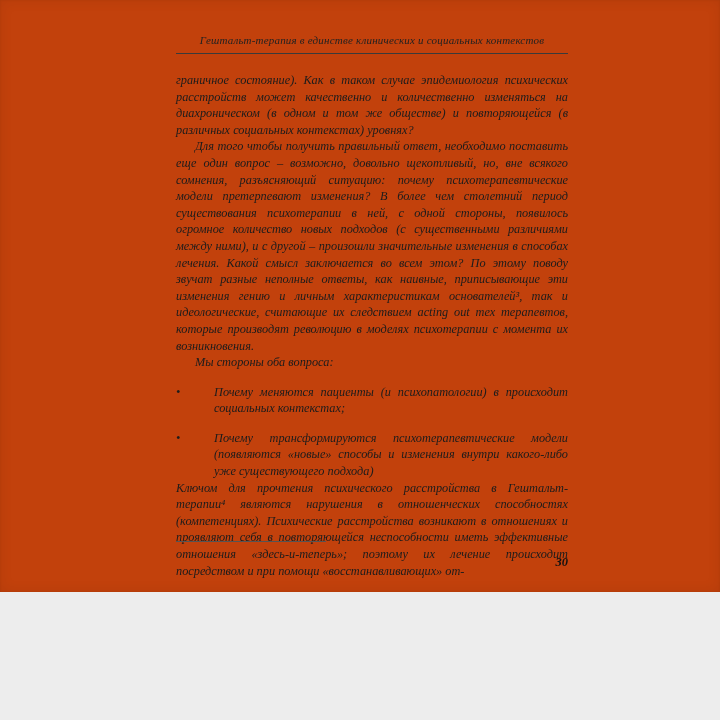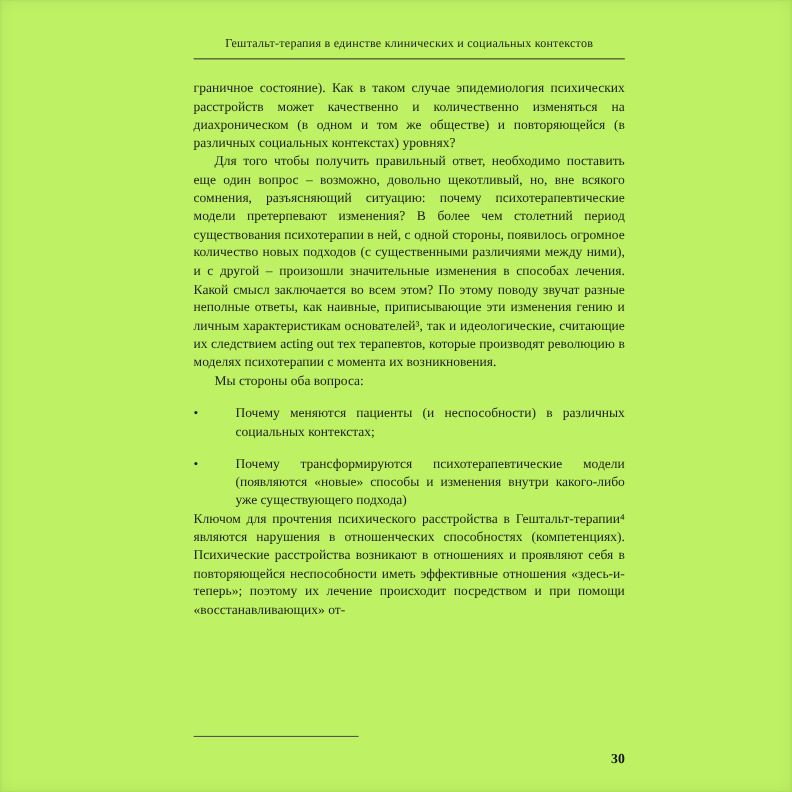--- a/index.html
+++ b/index.html
@@ -1,26 +1,27 @@
 <!DOCTYPE html>
 <html><head>
 <meta charset="utf-8">
 <style>
   html,body{margin:0;padding:0;background:#ededed;}
   .page{
     position:relative;
-    width:720px;height:720px;
+    width:720px;height:592px;
     margin:0 auto;
-    background:#bef264;
+    background:#c2410c;
     box-sizing:border-box;
     padding:34px 152px 24px 176px;
     box-shadow:inset 0 0 14px rgba(0,0,0,.07), inset 0 0 2px rgba(0,0,0,.10);
     overflow:hidden;
     font-family:"Liberation Serif", serif;
     color:#1c1c1c;
+    font-style:italic;
   }
   .running-head{
     text-align:center;
     font-size:11px;
     letter-spacing:.2px;
     color:#222;
     white-space:nowrap;
   }
   .head-rule{
     border-bottom:1px solid #3a3a3a;
@@ -97,21 +98,21 @@
   </header>
 
   <main class="body-text">
     <p>граничное состояние). Как в таком случае эпидемиология психических расстройств может качественно и количественно изменяться на диахроническом (в одном и том же обществе) и повторяющейся (в различных социальных контекстах) уровнях?</p>
     <p class="indent">Для того чтобы получить правильный ответ, необходимо поставить еще один вопрос – возможно, довольно щекотливый, но, вне всякого сомнения, разъясняющий ситуацию: почему психотерапевтические модели претерпевают изменения? В более чем столетний период существования психотерапии в ней, с одной стороны, появилось огромное количество новых подходов (с существенными различиями между ними), и с другой – произошли значительные изменения в способах лечения. Какой смысл заключается во всем этом? По этому поводу звучат разные неполные ответы, как наивные, приписывающие эти изменения гению и личным характеристикам основателей³, так и идеологические, считающие их следствием acting out тех терапевтов, которые производят революцию в моделях психотерапии с момента их возникновения.</p>
     <p class="indent">Мы стороны оба вопроса:</p>
 
     <ul class="bullets">
       <li>
         <span class="bullet">•</span>
-        <span class="bullet-text">Почему меняются пациенты (и неспособности) в различных социальных контекстах;</span>
+        <span class="bullet-text">Почему меняются пациенты (и психопатологии) в происходит социальных контекстах;</span>
       </li>
       <li>
         <span class="bullet">•</span>
         <span class="bullet-text">Почему трансформируются психотерапевтические модели (появляются «новые» способы и изменения внутри какого-либо уже существующего подхода)</span>
       </li>
     </ul>
 
 
     <p>Ключом для прочтения психического расстройства в Гештальт-терапии⁴ являются нарушения в отношенческих способностях (компетенциях). Психические расстройства возникают в отношениях и проявляют себя в повторяющейся неспособности иметь эффективные отношения «здесь-и-теперь»; поэтому их лечение происходит посредством и при помощи «восстанавливающих» от-</p>
   </main>

